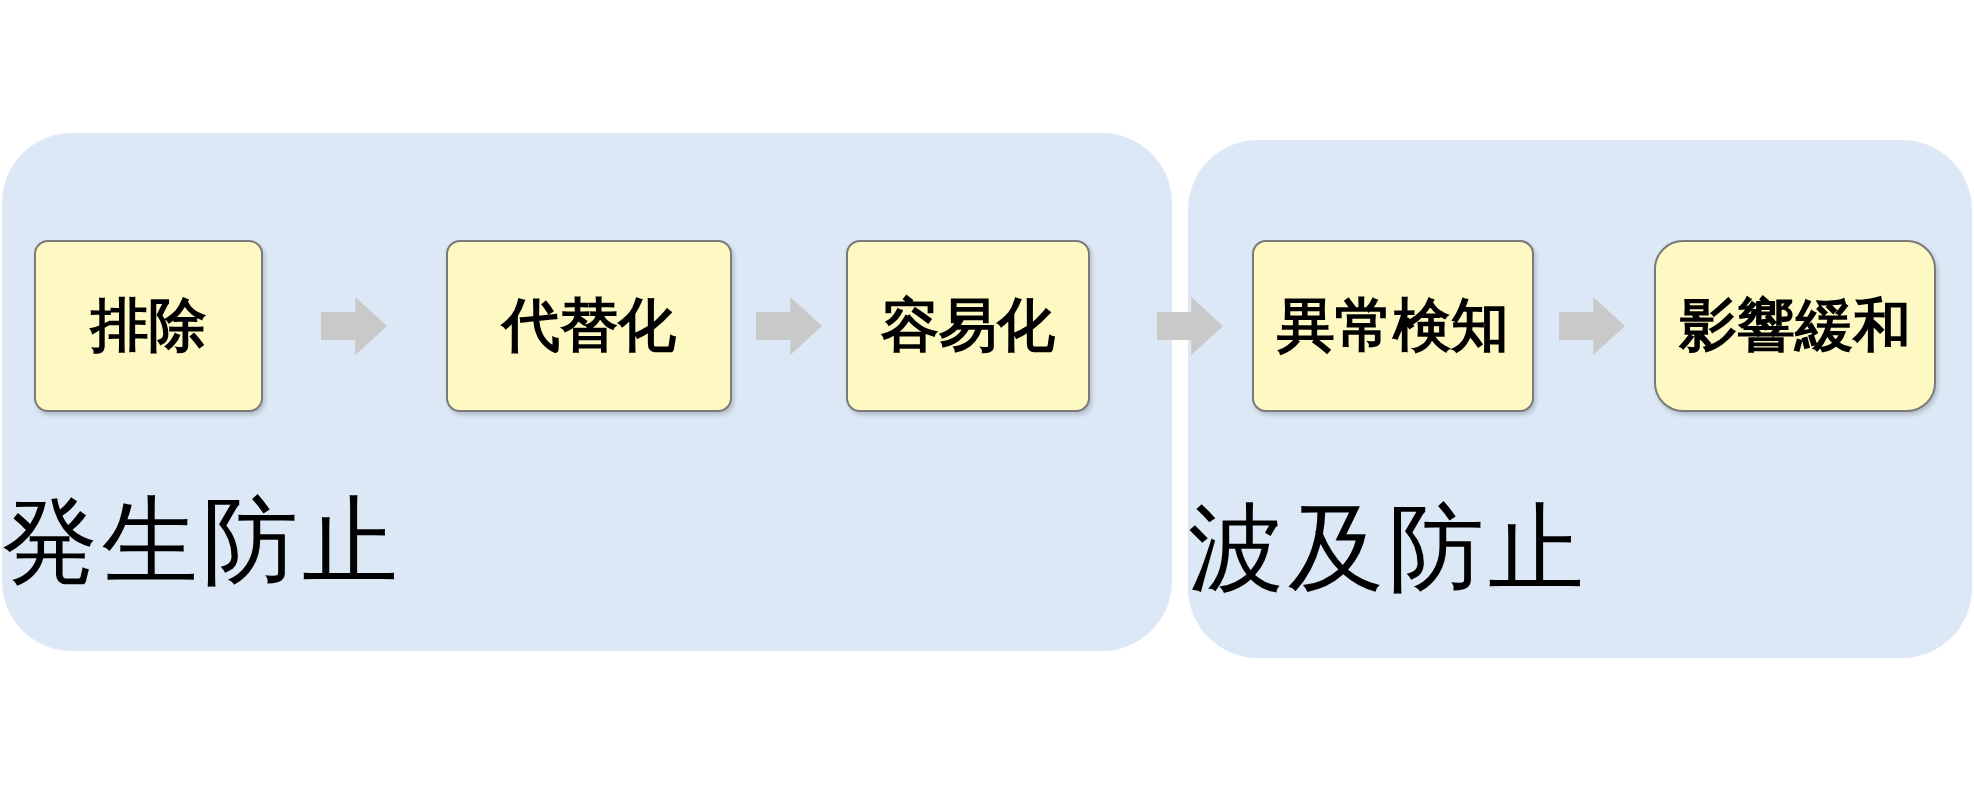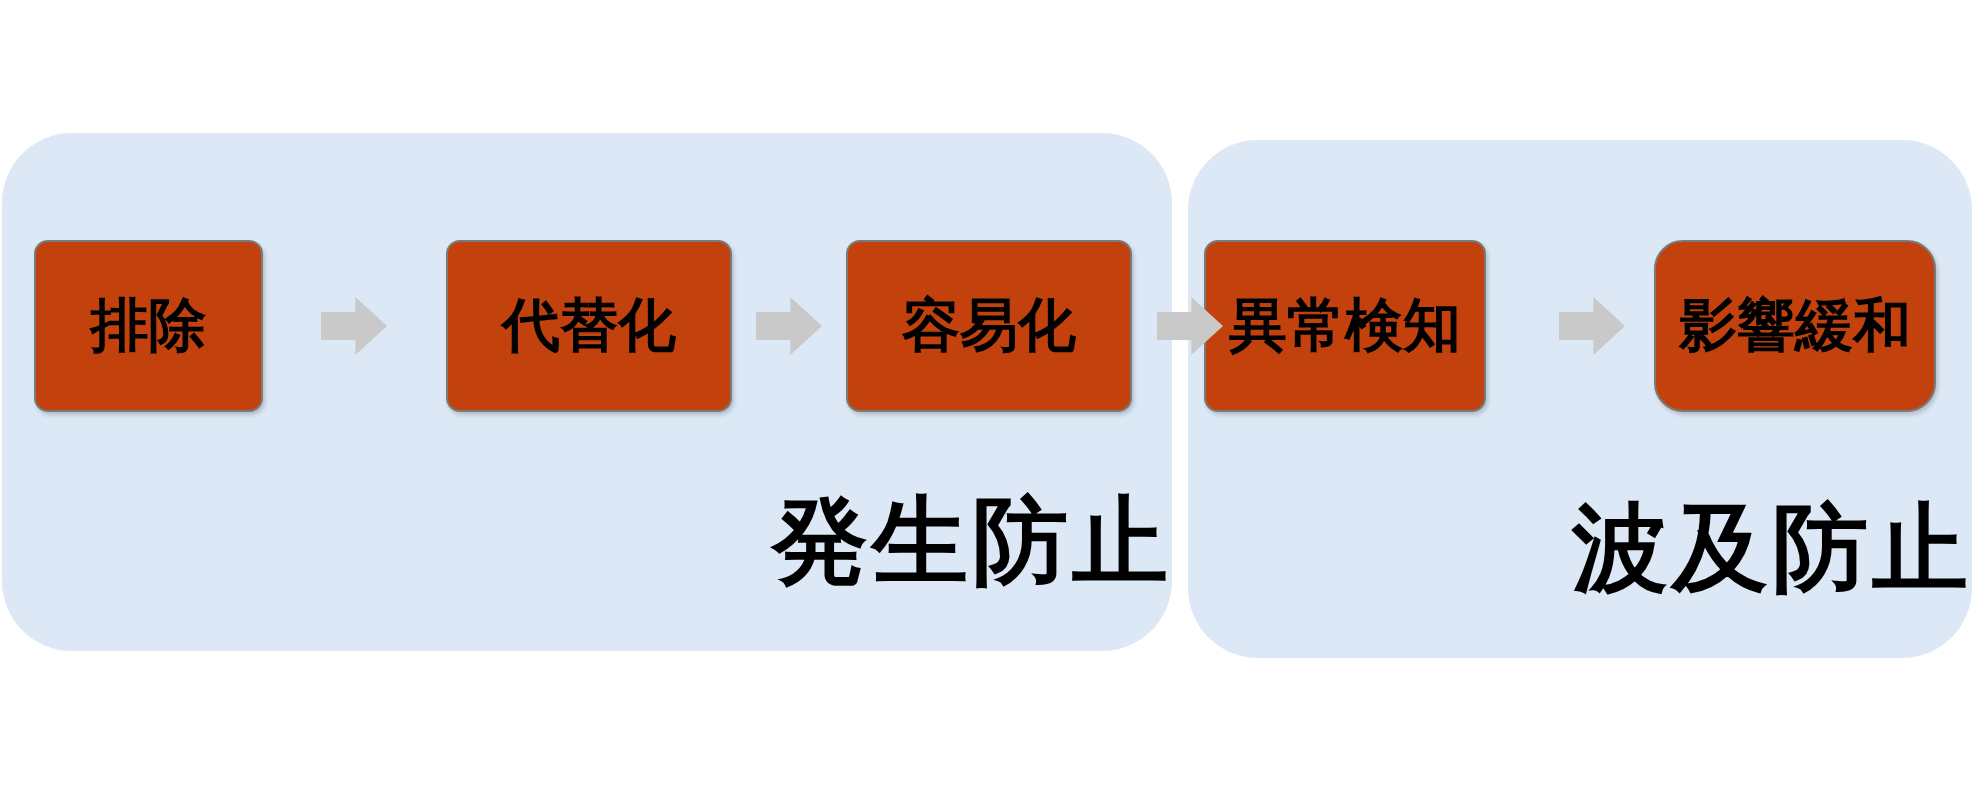--- a/index.html
+++ b/index.html
@@ -22,49 +22,49 @@
     background: #dce8f5;
     border-radius: 70px;
   }
   .group-left  { left: 2px;    width: 1170px; }
   .group-right { left: 1188px; width: 784px; margin-top: 7px;  }
   .group-label {
     position: absolute;
     left: 0;
     right: 0;
     top: 358px;
-    text-align: right;
+    text-align: left;
     font-size: 96px;
-    font-weight: bold;
+    font-weight: normal;
     color: #000000;
     letter-spacing: 4px;
     line-height: 1.05;
     white-space: nowrap;
   }
   .step-box {
     position: absolute;
     top: 240px;
     height: 172px;
-    background: #c2410c;
+    background: #fef9c3;
     border: 2px solid #7a7a7a;
     border-radius: 14px;
     box-shadow: 2px 3px 4px rgba(0,0,0,0.18);
     display: flex;
     align-items: center;
     justify-content: center;
     font-size: 58px;
     font-weight: bold;
     color: #000000;
     white-space: nowrap;
     box-sizing: border-box;
   }
   .box-1 { left: 34px;   width: 229px; }
   .box-2 { left: 446px;  width: 286px; font-family: Liberation Serif, serif; }
-  .box-3 { left: 846px;  width: 286px; }
-  .box-4 { left: 1204px; width: 282px; font-family: Liberation Serif, serif; }
+  .box-3 { left: 846px;  width: 244px; }
+  .box-4 { left: 1252px; width: 282px; font-family: Liberation Serif, serif; }
   .box-5 { left: 1654px; width: 282px; border-radius: 29px; }
   .flow-arrow {
     position: absolute;
     top: 297px;
     width: 66px;
     height: 58px;
     background: #c9c9c9;
     clip-path: polygon(0 26%, 52% 26%, 52% 0, 100% 50%, 52% 100%, 52% 74%, 0 74%);
   }
   .arrow-1 { left: 321px; }

